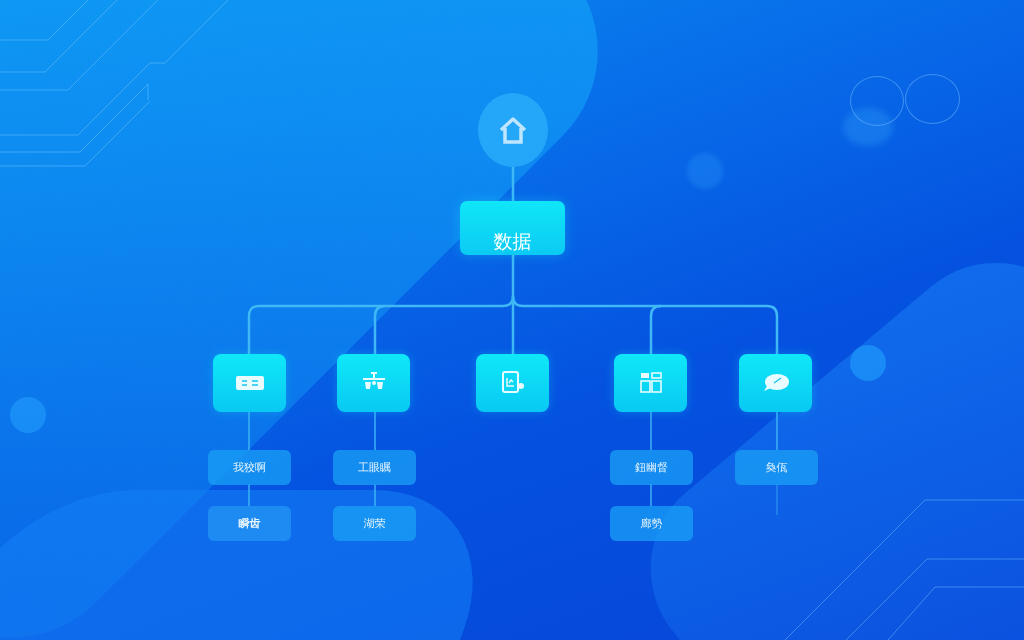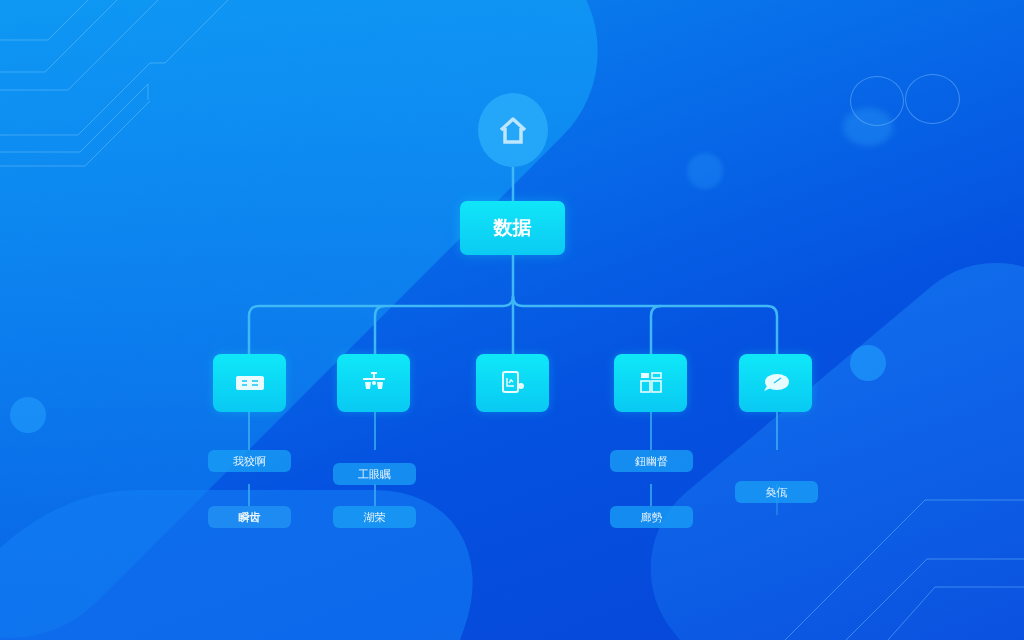--- a/index.html
+++ b/index.html
@@ -43,32 +43,31 @@
     position:absolute; left:478px; top:93px; width:70px; height:74px;
     border-radius:50%;
     background: rgba(40,170,250,0.85);
     display:flex; align-items:center; justify-content:center;
   }
   .main-box {
     position:absolute; left:460px; top:201px; width:105px; height:54px;
     border-radius:7px;
     background: linear-gradient(180deg, #10e6f8, #0ccaf3);
     color:#fff; font-size:19px;
-    display:flex; align-items:center; justify-content:center;
+    display:flex; align-items:flex-end; justify-content:center;
     box-shadow: 0 0 12px rgba(20,220,250,0.35);
-    font-weight: bold;
   }
   .child-box {
     position:absolute; width:73px; height:58px; border-radius:8px;
     background: linear-gradient(180deg, #0fe8f8, #09c9f3);
     display:flex; align-items:center; justify-content:center;
     box-shadow: 0 0 10px rgba(20,220,250,0.3);
   }
   .sub-box {
-    position:absolute; width:83px; height:22px; border-radius:6px;
+    position:absolute; width:83px; height:35px; border-radius:6px;
     background: rgba(25,160,245,0.75);
     color:#e9f6ff; font-size:11px;
     display:flex; align-items:center; justify-content:center;
   }
   .sub-box.faded { background: rgba(40,160,245,0.6); }
 </style>
 </head>
 <body>
 
 <div class="bg-layer">
@@ -166,27 +165,27 @@
   <svg width="30" height="22" viewBox="0 0 30 22">
     <ellipse cx="16" cy="10" rx="12" ry="8" fill="#e8fbff"></ellipse>
     <path d="M6 14 L3 19 L10 16 Z" fill="#e8fbff"></path>
     <path d="M13 11 L20 6" stroke="#17c6f2" stroke-width="1.4"></path>
   </svg>
 </div>
 
 <div class="sub-box" style="left:208px; top:450px;">
   <span>我狡啊</span>
 </div>
-<div class="sub-box" style="left:333px; top:463px;">
+<div class="sub-box" style="left:333px; top:450px;">
   <span>工眼瞩</span>
 </div>
 <div class="sub-box" style="left:610px; top:450px;font-family:Liberation Serif, serif;">
   <span>鈕幽督</span>
 </div>
-<div class="sub-box" style="left:735px; top:450px;margin-top:31px;">
+<div class="sub-box" style="left:735px; top:450px;">
   <span>奐佤</span>
 </div>
 
 <div class="sub-box faded" style="left:208px; top:506px;font-weight:bold;">
   <span>瞬齿</span>
 </div>
 <div class="sub-box" style="left:333px; top:506px;">
   <span>湖荣</span>
 </div>
 <div class="sub-box" style="left:610px; top:506px;">

